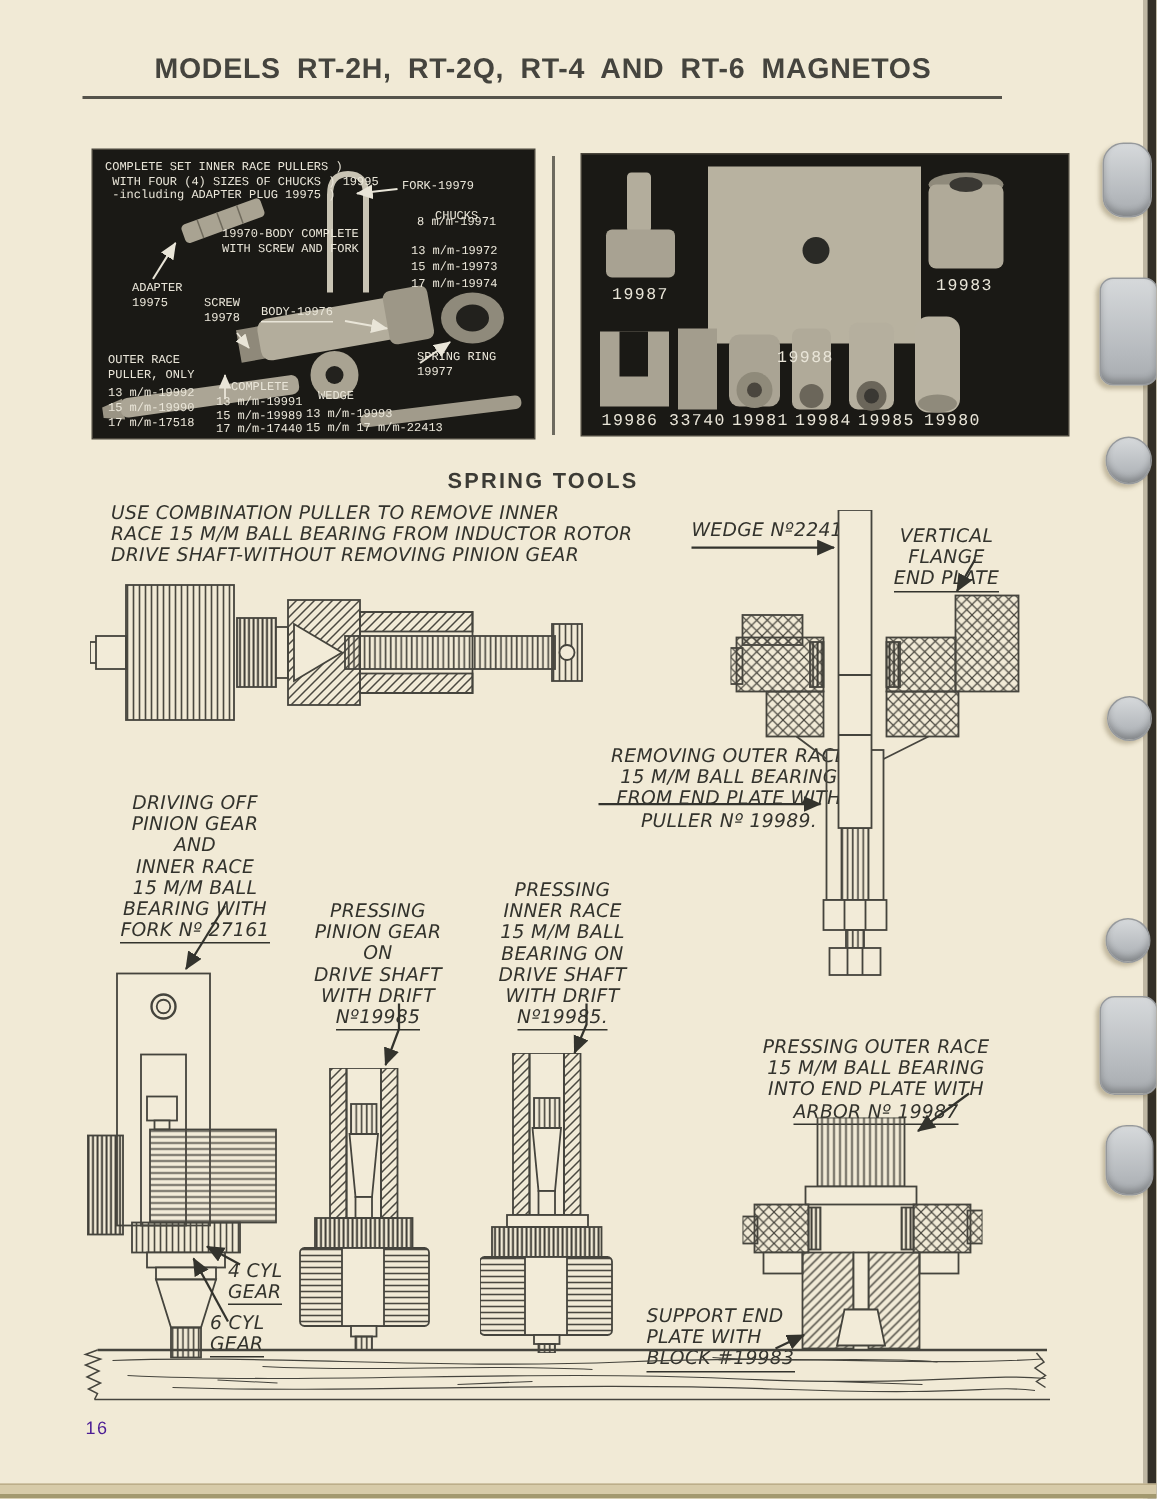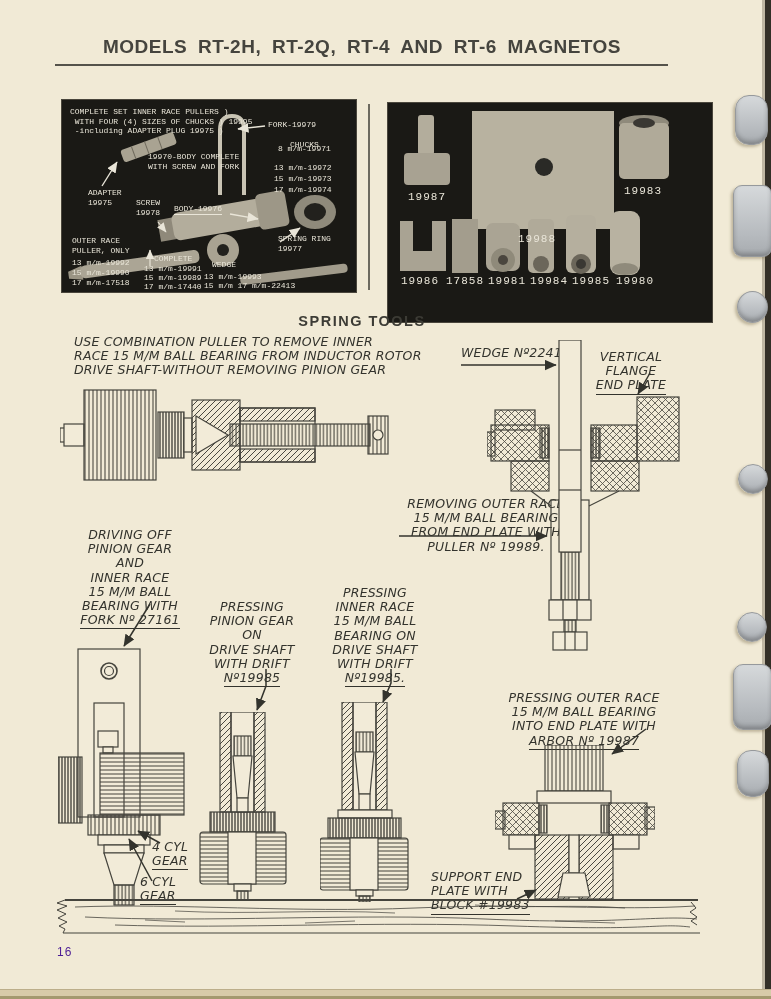--- a/index.html
+++ b/index.html
@@ -133,21 +133,21 @@
   <div class="plabel" style="left:82px;top:164px;">13 m/m-19991</div>
   <div class="plabel" style="left:82px;top:173px;">15 m/m-19989</div>
   <div class="plabel" style="left:82px;top:182px;">17 m/m-17440</div>
   <div class="plabel" style="left:150px;top:160px;">WEDGE</div>
   <div class="plabel" style="left:142px;top:172px;">13 m/m-19993</div>
   <div class="plabel" style="left:142px;top:181px;">15 m/m  17 m/m-22413</div>
 </div>
 
 <div class="divider-v"></div>
 
-<div class="photo" style="left:388px;top:103px;width:324px;height:219px;">
+<div class="photo" style="left:388px;top:103px;width:324px;height:187px;">
   <svg width="324" height="187" viewBox="0 0 324 187">
     <rect x="30" y="12" width="16" height="40" rx="3" fill="#b3ad9c"></rect>
     <rect x="16" y="50" width="46" height="32" rx="4" fill="#a8a292"></rect>
     <rect x="84" y="8" width="142" height="118" fill="#b8b2a0"></rect>
     <circle cx="156" cy="64" r="9" fill="#2a2a26"></circle>
     <ellipse cx="256" cy="20" rx="25" ry="8" fill="#8f8a7b"></ellipse>
     <rect x="231" y="20" width="50" height="56" rx="5" fill="#b0aa99"></rect>
     <ellipse cx="256" cy="20" rx="11" ry="5" fill="#3a3833"></ellipse>
     <rect x="12" y="118" width="46" height="50" fill="#a9a393"></rect>
     <rect x="25" y="118" width="19" height="30" fill="#1a1915"></rect>
@@ -160,21 +160,21 @@
     <rect x="178" y="112" width="30" height="58" rx="6" fill="#b5af9e"></rect>
     <circle cx="193" cy="161" r="10" fill="#6b665a"></circle>
       <circle cx="193" cy="161" r="5" fill="#3a3833"></circle>
     <rect x="222" y="108" width="30" height="64" rx="9" fill="#b8b2a1"></rect>
     <ellipse cx="237" cy="166" rx="13" ry="6" fill="#8f8a7b"></ellipse>
   </svg>
   <div class="plabel rlabel" style="left:20px;top:88px;">19987</div>
   <div class="plabel rlabel" style="left:130px;top:130px;">19988</div>
   <div class="plabel rlabel" style="left:236px;top:82px;">19983</div>
   <div class="plabel rlabel" style="left:13px;top:172px;">19986</div>
-  <div class="plabel rlabel" style="left:58px;top:172px;">17858</div>
+  <div class="plabel rlabel" style="left:58px;top:172px;">33740</div>
   <div class="plabel rlabel" style="left:100px;top:172px;">19981</div>
   <div class="plabel rlabel" style="left:142px;top:172px;">19984</div>
   <div class="plabel rlabel" style="left:184px;top:172px;">19985</div>
   <div class="plabel rlabel" style="left:228px;top:172px;">19980</div>
 </div>
 
 <div class="center-col section-heading">SPRING TOOLS</div>
 
 <div class="ann" style="left:74px;top:335px;width:350px;">USE COMBINATION PULLER TO REMOVE INNER
 RACE 15 M/M BALL BEARING FROM INDUCTOR ROTOR

